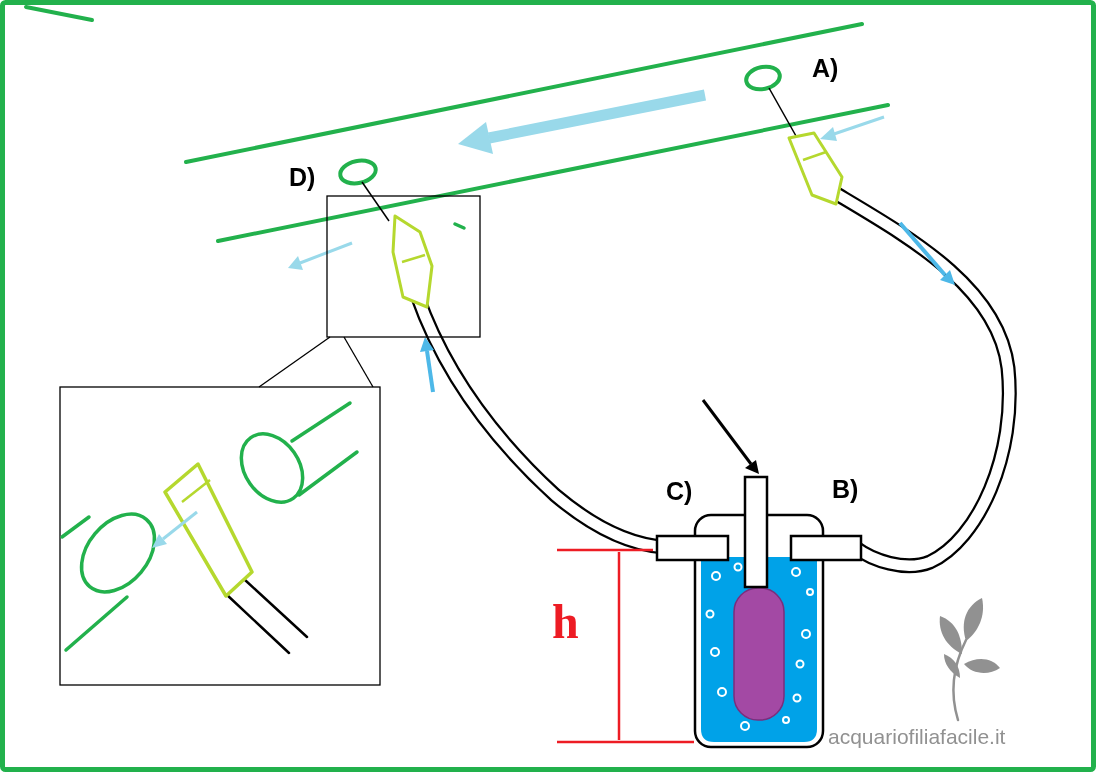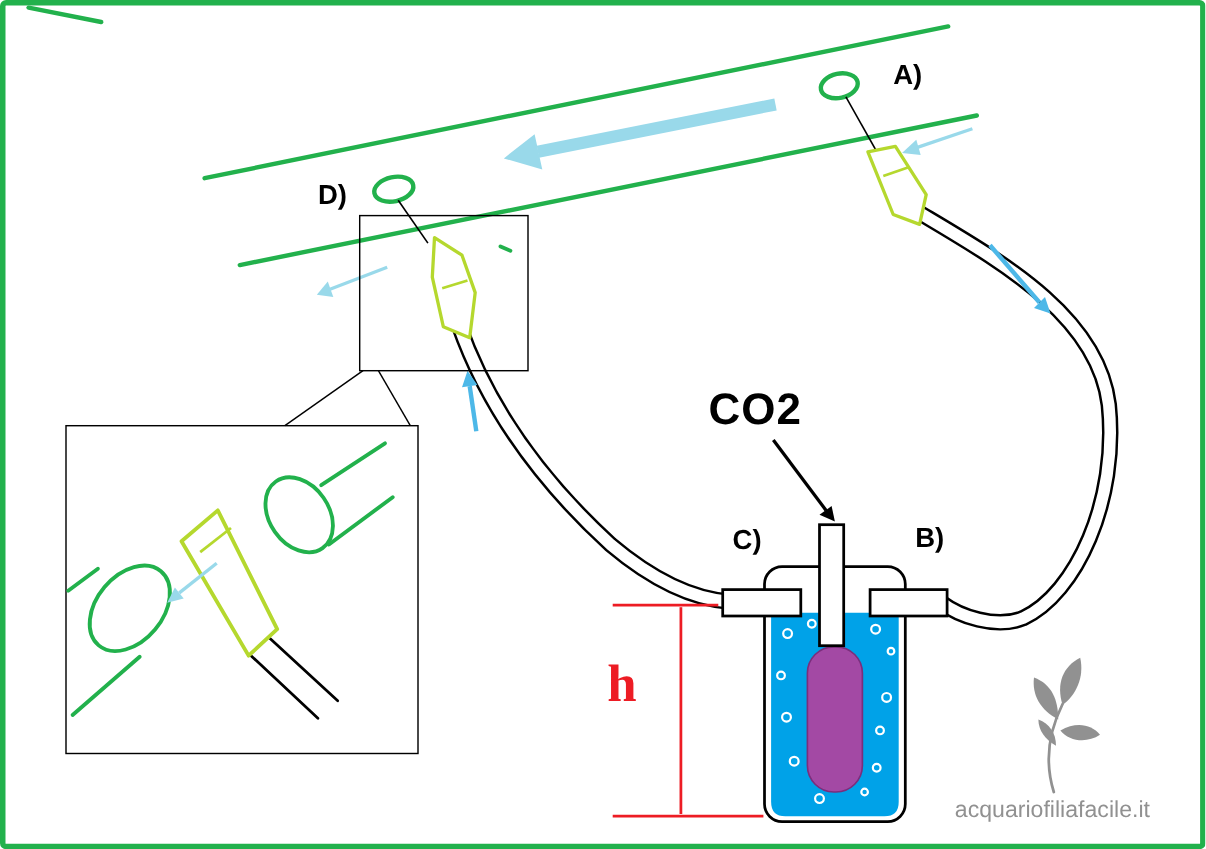--- a/index.html
+++ b/index.html
@@ -141,17 +141,16 @@
       <path d="M960,678 C950,672 944,664 944,654 C954,658 960,666 960,678 Z" class="gray-fill"></path>
     </g>
 
     <rect x="2.5" y="2.5" width="1091" height="767" rx="3" class="border-rect"></rect>
   </svg>
 
   <div class="lbl lbl-point" style="left:812px;top:56px;">A)</div>
   <div class="lbl lbl-point" style="left:289px;top:165px;">D)</div>
   <div class="lbl lbl-point" style="left:666px;top:479px;">C)</div>
   <div class="lbl lbl-point" style="left:832px;top:477px;">B)</div>
-  <div class="lbl lbl-co2" style="left:644px;top:352px;">CO2</div>
   <div class="lbl lbl-h" style="left:552px;top:598px;">h</div>
-  <div class="wm" style="left:868px;top:726px;">acquariofiliafacile.it</div>
+  <div class="wm" style="left:828px;top:726px;">acquariofiliafacile.it</div>
 
 </div>
 
 </body></html>

